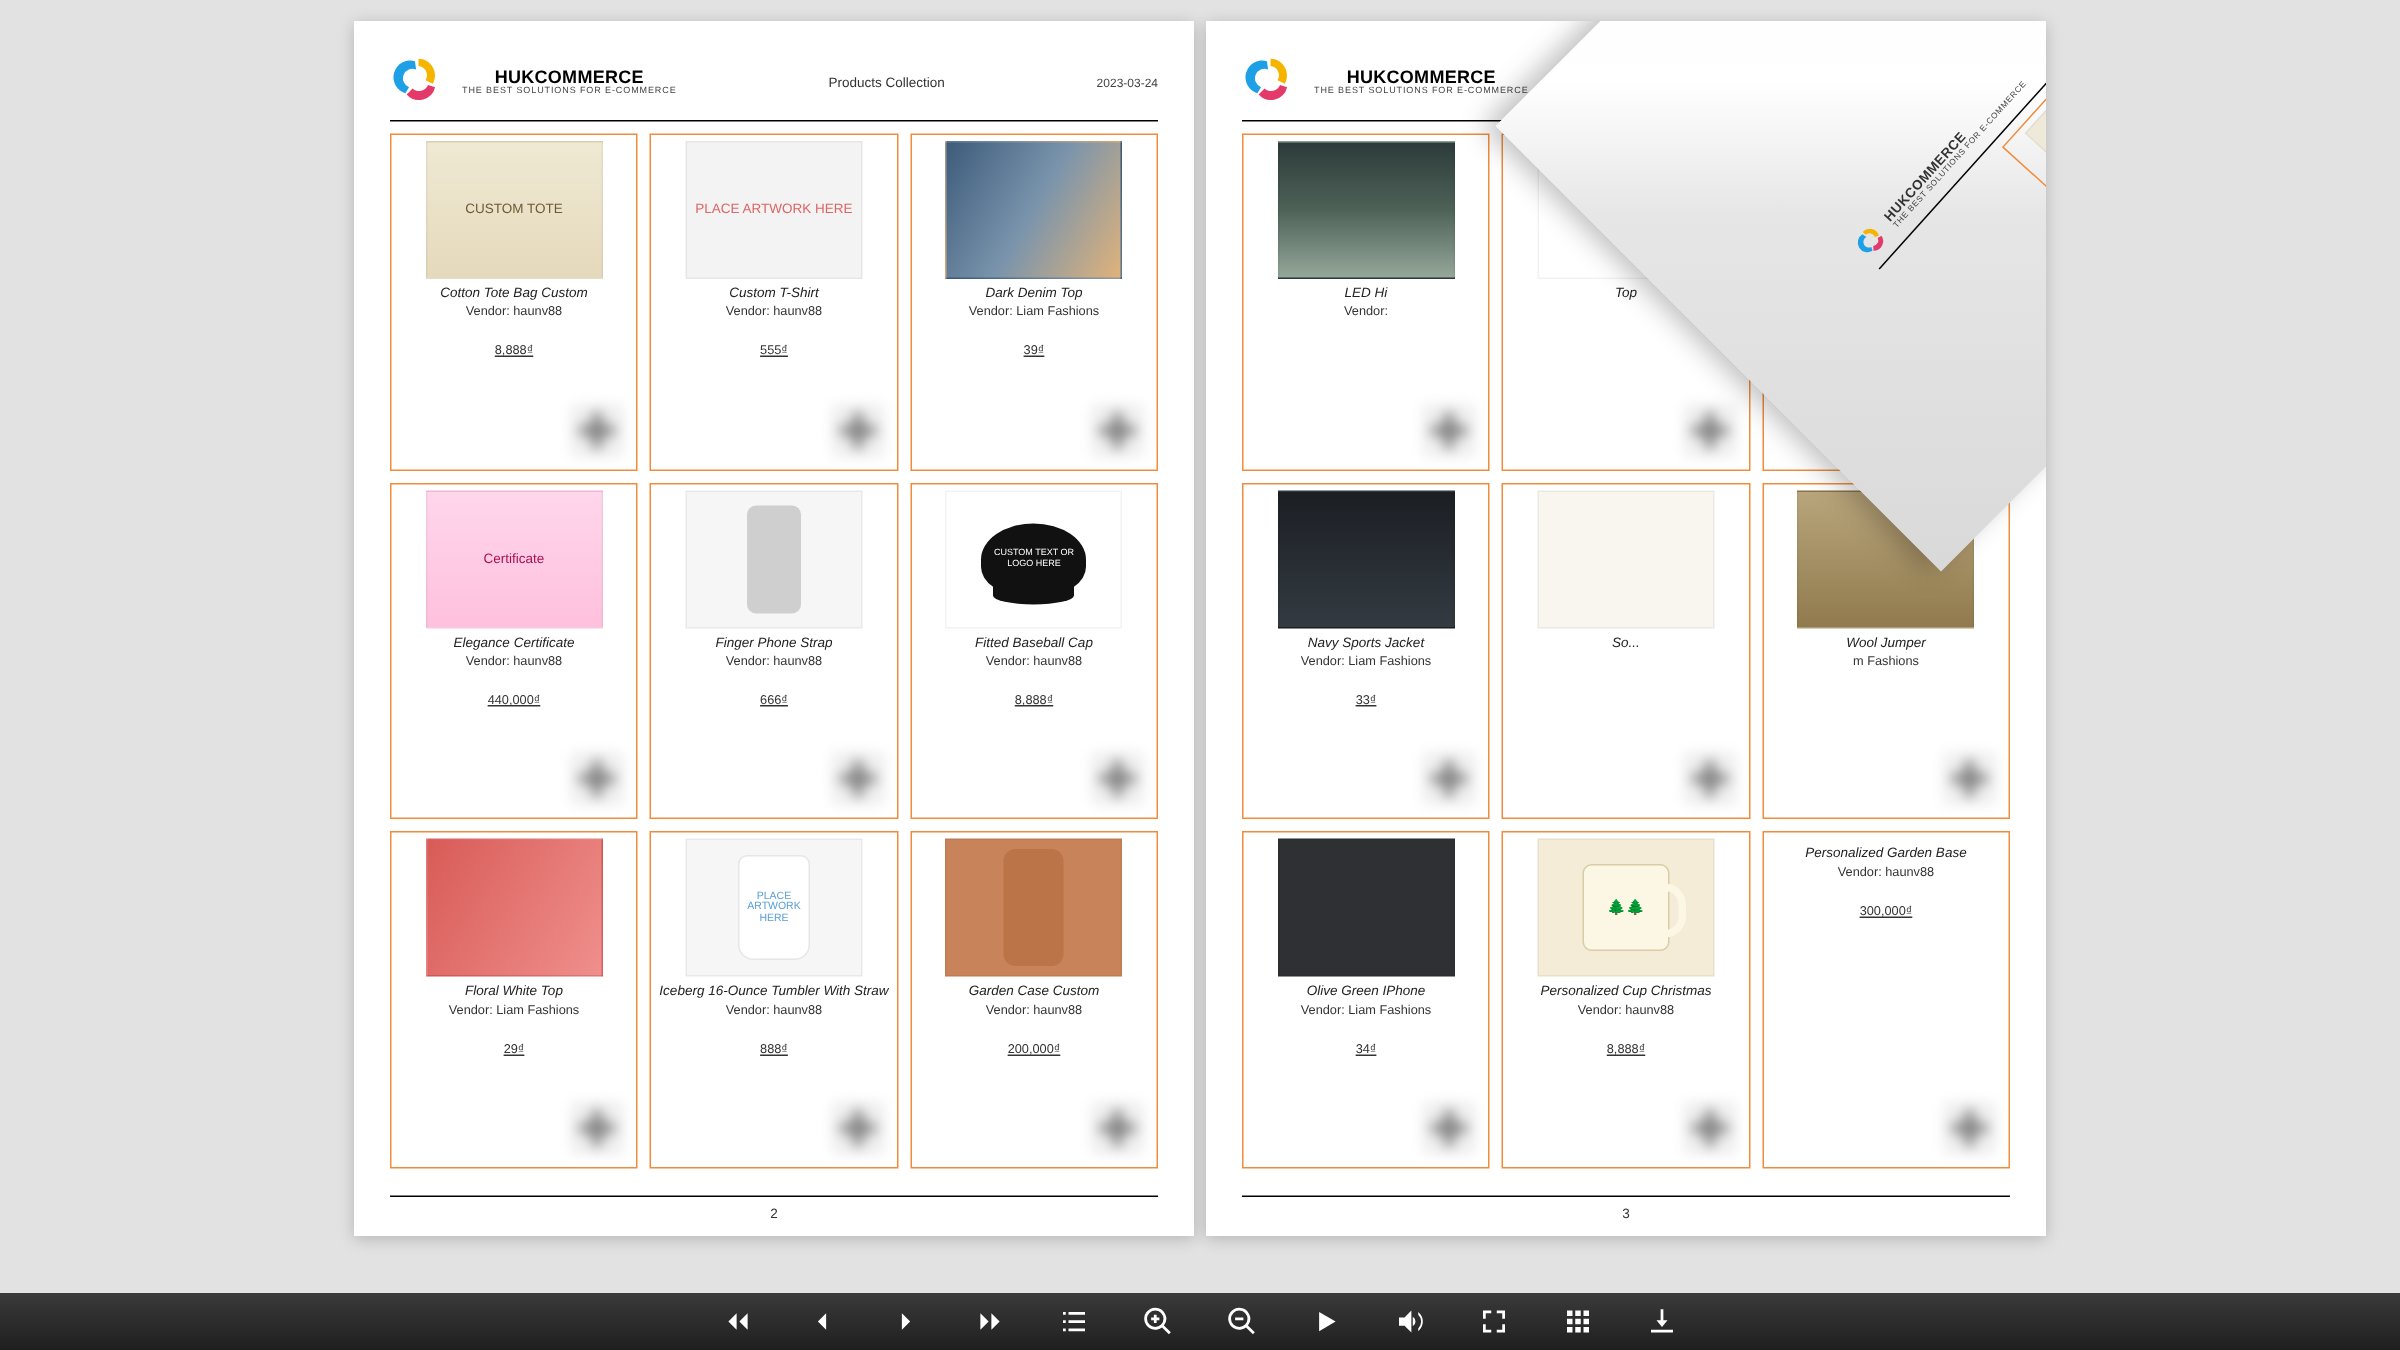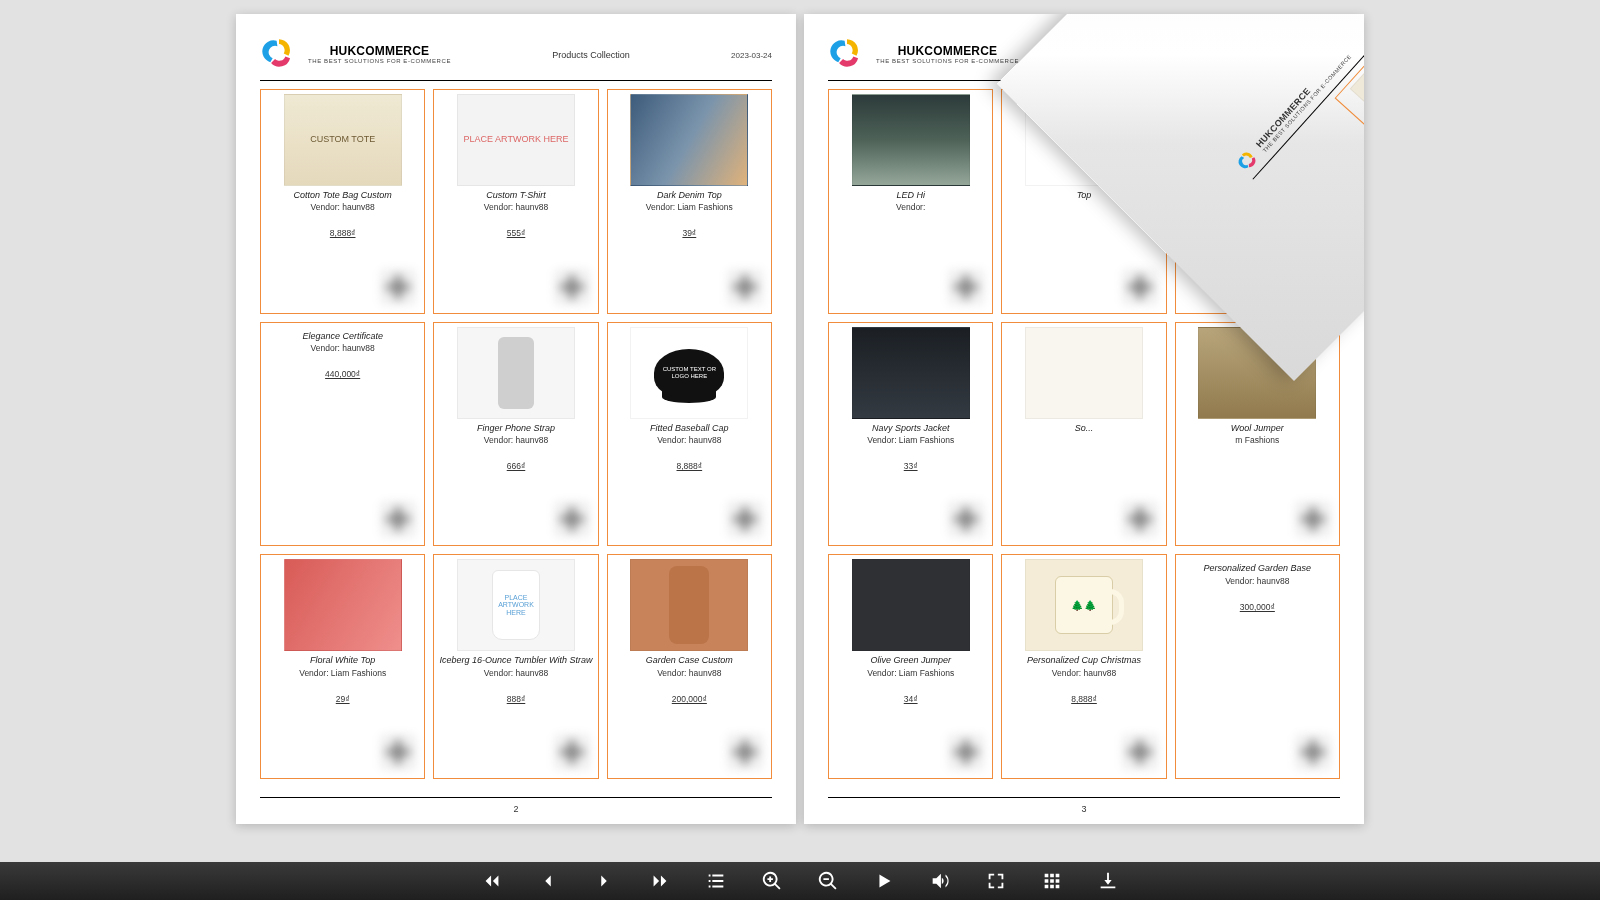--- a/index.html
+++ b/index.html
@@ -239,20 +239,21 @@
             <div class="plus-blur"></div>
           </div>
           <div class="product">
             <div class="thumb denim"></div>
             <div class="p-name">Dark Denim Top</div>
             <div class="p-vendor">Vendor: Liam Fashions</div>
             <div class="p-price">39₫</div>
             <div class="plus-blur"></div>
           </div>
           <div class="product">
+            <div class="thumb cert">Certificate</div>
             <div class="p-name">Elegance Certificate</div>
             <div class="p-vendor">Vendor: haunv88</div>
             <div class="p-price">440,000₫</div>
             <div class="plus-blur"></div>
           </div>
           <div class="product">
             <div class="thumb phone">
               <div class="phone-shape"></div>
             </div>
             <div class="p-name">Finger Phone Strap</div>
@@ -351,21 +352,21 @@
             <div class="plus-blur"></div>
           </div>
           <div class="product">
             <div class="thumb wool"></div>
             <div class="p-name">Wool Jumper</div>
             <div class="p-vendor">m Fashions</div>
             <div class="plus-blur"></div>
           </div>
           <div class="product">
             <div class="thumb olive"></div>
-            <div class="p-name">Olive Green Jumper</div>
+            <div class="p-name">Olive Green IPhone</div>
             <div class="p-vendor">Vendor: Liam Fashions</div>
             <div class="p-price">34₫</div>
             <div class="plus-blur"></div>
           </div>
           <div class="product">
             <div class="thumb mug">
               <div class="mug-shape">
                 <span style="color:#276b34;font-size:10px;">🌲🌲</span>
               </div>
             </div>

